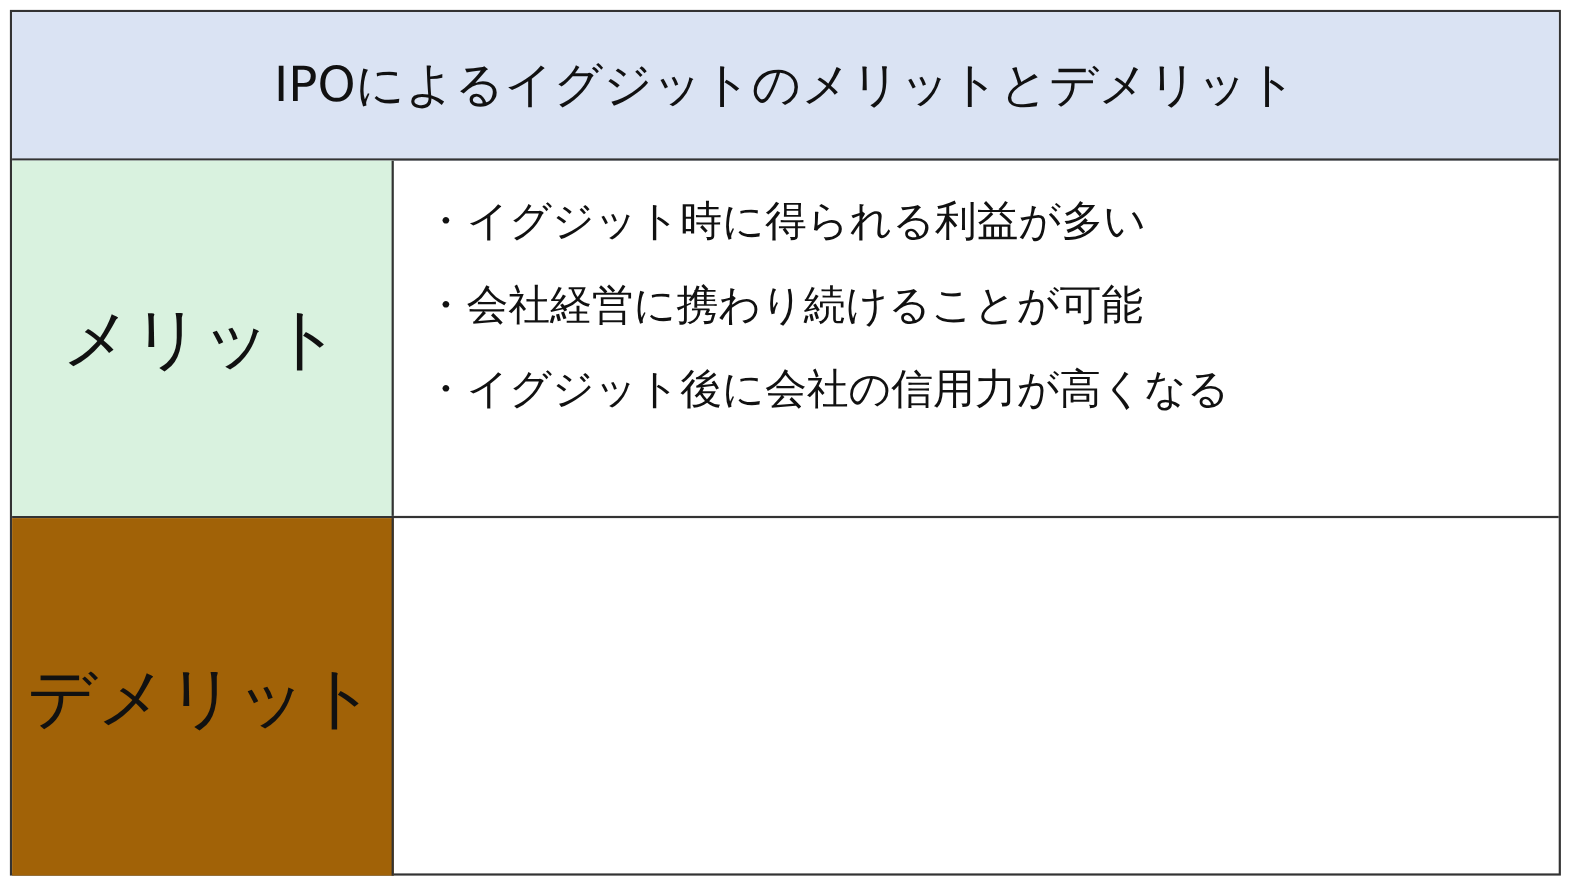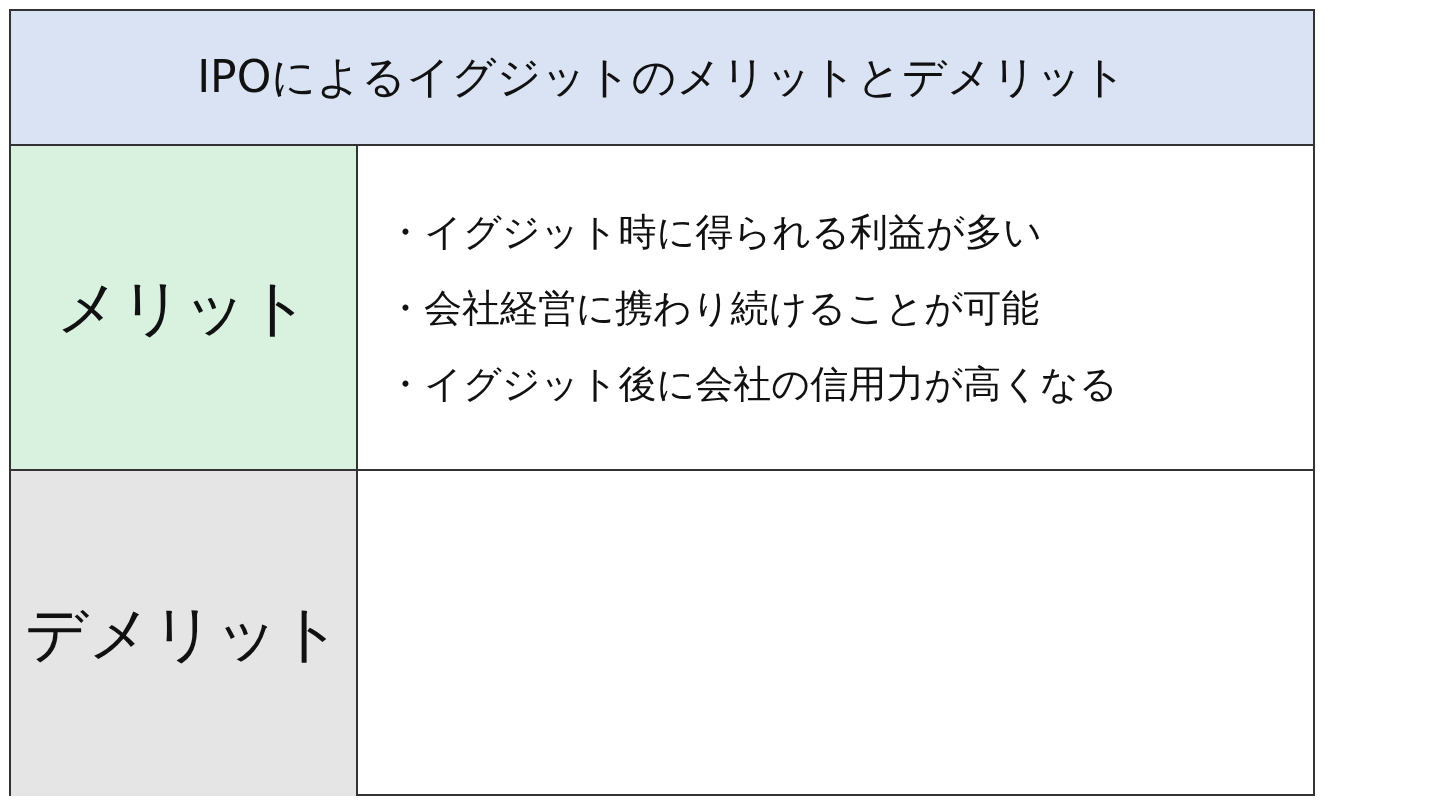--- a/index.html
+++ b/index.html
@@ -1,33 +1,33 @@
 <!DOCTYPE html>
 <html><head>
 <meta charset="utf-8">
 <style>
   html, body { margin:0; padding:0; background:#ffffff; }
   body { width:1440px; height:810px; position:relative; overflow:hidden;
     font-family: "DejaVu Sans", "Liberation Sans", sans-serif; color:#111; }
-  .table { position:absolute; left:9px; top:9px; width:1306px; height:787px;
+  .table { position:absolute; left:9px; top:9px; width:1410px; height:787px;
     border:2px solid #333; box-sizing:border-box; background:#fff; }
   .header { position:absolute; left:0; top:0; right:0; height:135px;
     background:#dae3f3; border-bottom:2px solid #333; box-sizing:border-box;
     display:flex; align-items:center; justify-content:center;
     font-size:44px; letter-spacing:0px; }
   .row { position:absolute; left:0; right:0; box-sizing:border-box; }
   .row.merit { top:135px; height:325px; border-bottom:2px solid #333; }
   .row.demerit { top:460px; height:325px; }
   .label { position:absolute; left:0; top:0; bottom:0; width:347px;
     border-right:2px solid #333; box-sizing:border-box;
     display:flex; align-items:center; justify-content:center; font-size:62px; }
   .merit .label { background:#d9f2df; }
-  .demerit .label { background:#e5e5e5; }
+  .demerit .label { background:#a16207; }
   .items { position:absolute; left:347px; right:0; top:0; bottom:0; padding-left:28px; }
-  .item { position:absolute; left:28px; font-size:38px; white-space:nowrap;margin-top:31px; }
+  .item { position:absolute; left:28px; font-size:38px; white-space:nowrap; }
 </style>
 </head>
 <body>
 
 <div class="table">
   <div class="header">IPOによるイグジットのメリットとデメリット</div>
 
   <div class="row merit">
     <div class="label">メリット</div>
     <div class="items">

